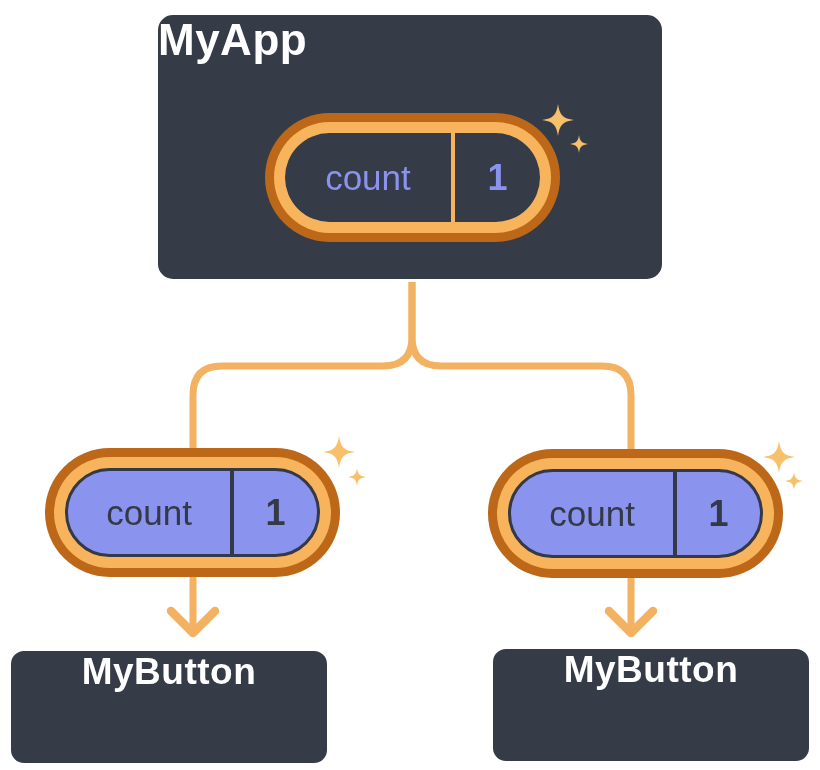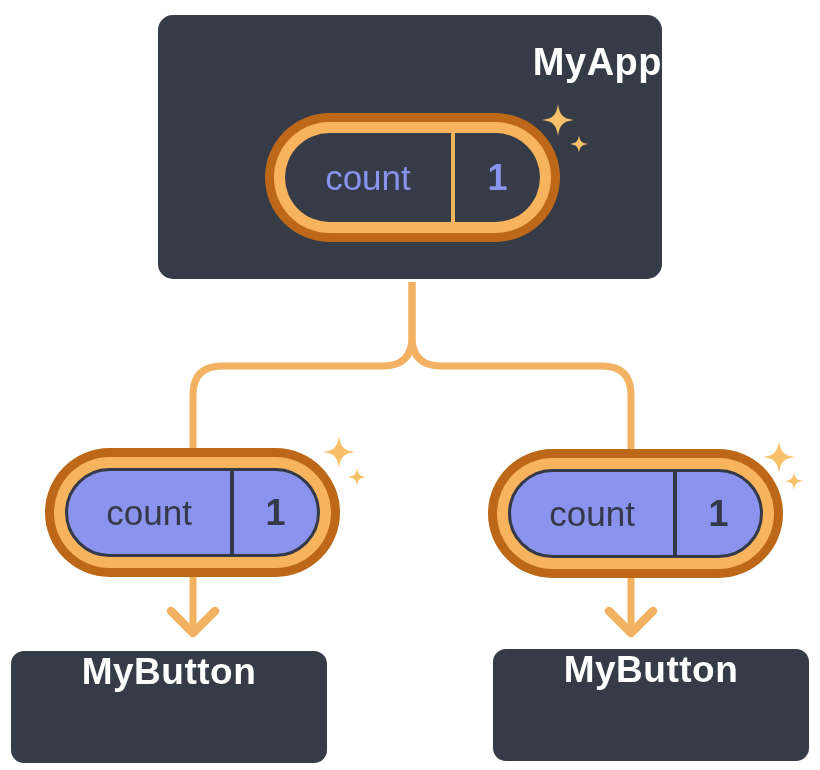--- a/index.html
+++ b/index.html
@@ -37,23 +37,22 @@
     z-index: 2;
   }
   .root-node { left: 155px; top: 12px; width: 510px; height: 270px; border-radius: 18px; }
   .leaf-node {
     width: 322px; height: 118px; border-radius: 16px;
     display: flex; align-items: flex-start; justify-content: center;
   }
   #leaf-left  { left: 8px;   top: 648px; }
   #leaf-right { left: 490px; top: 646px; }
   .root-title {
-    text-align: right;
-    padding-top: 26px;
-    font-size: 38px;
+    text-align: left;
+    font-size: 44px;
     font-weight: 600;
     letter-spacing: 0.5px;
     color: var(--node-text, #ffffff);
   }
   .leaf-title {
     font-size: 37px;
     font-weight: 600;
     letter-spacing: 0.5px;
     color: var(--node-text, #ffffff);
   }

